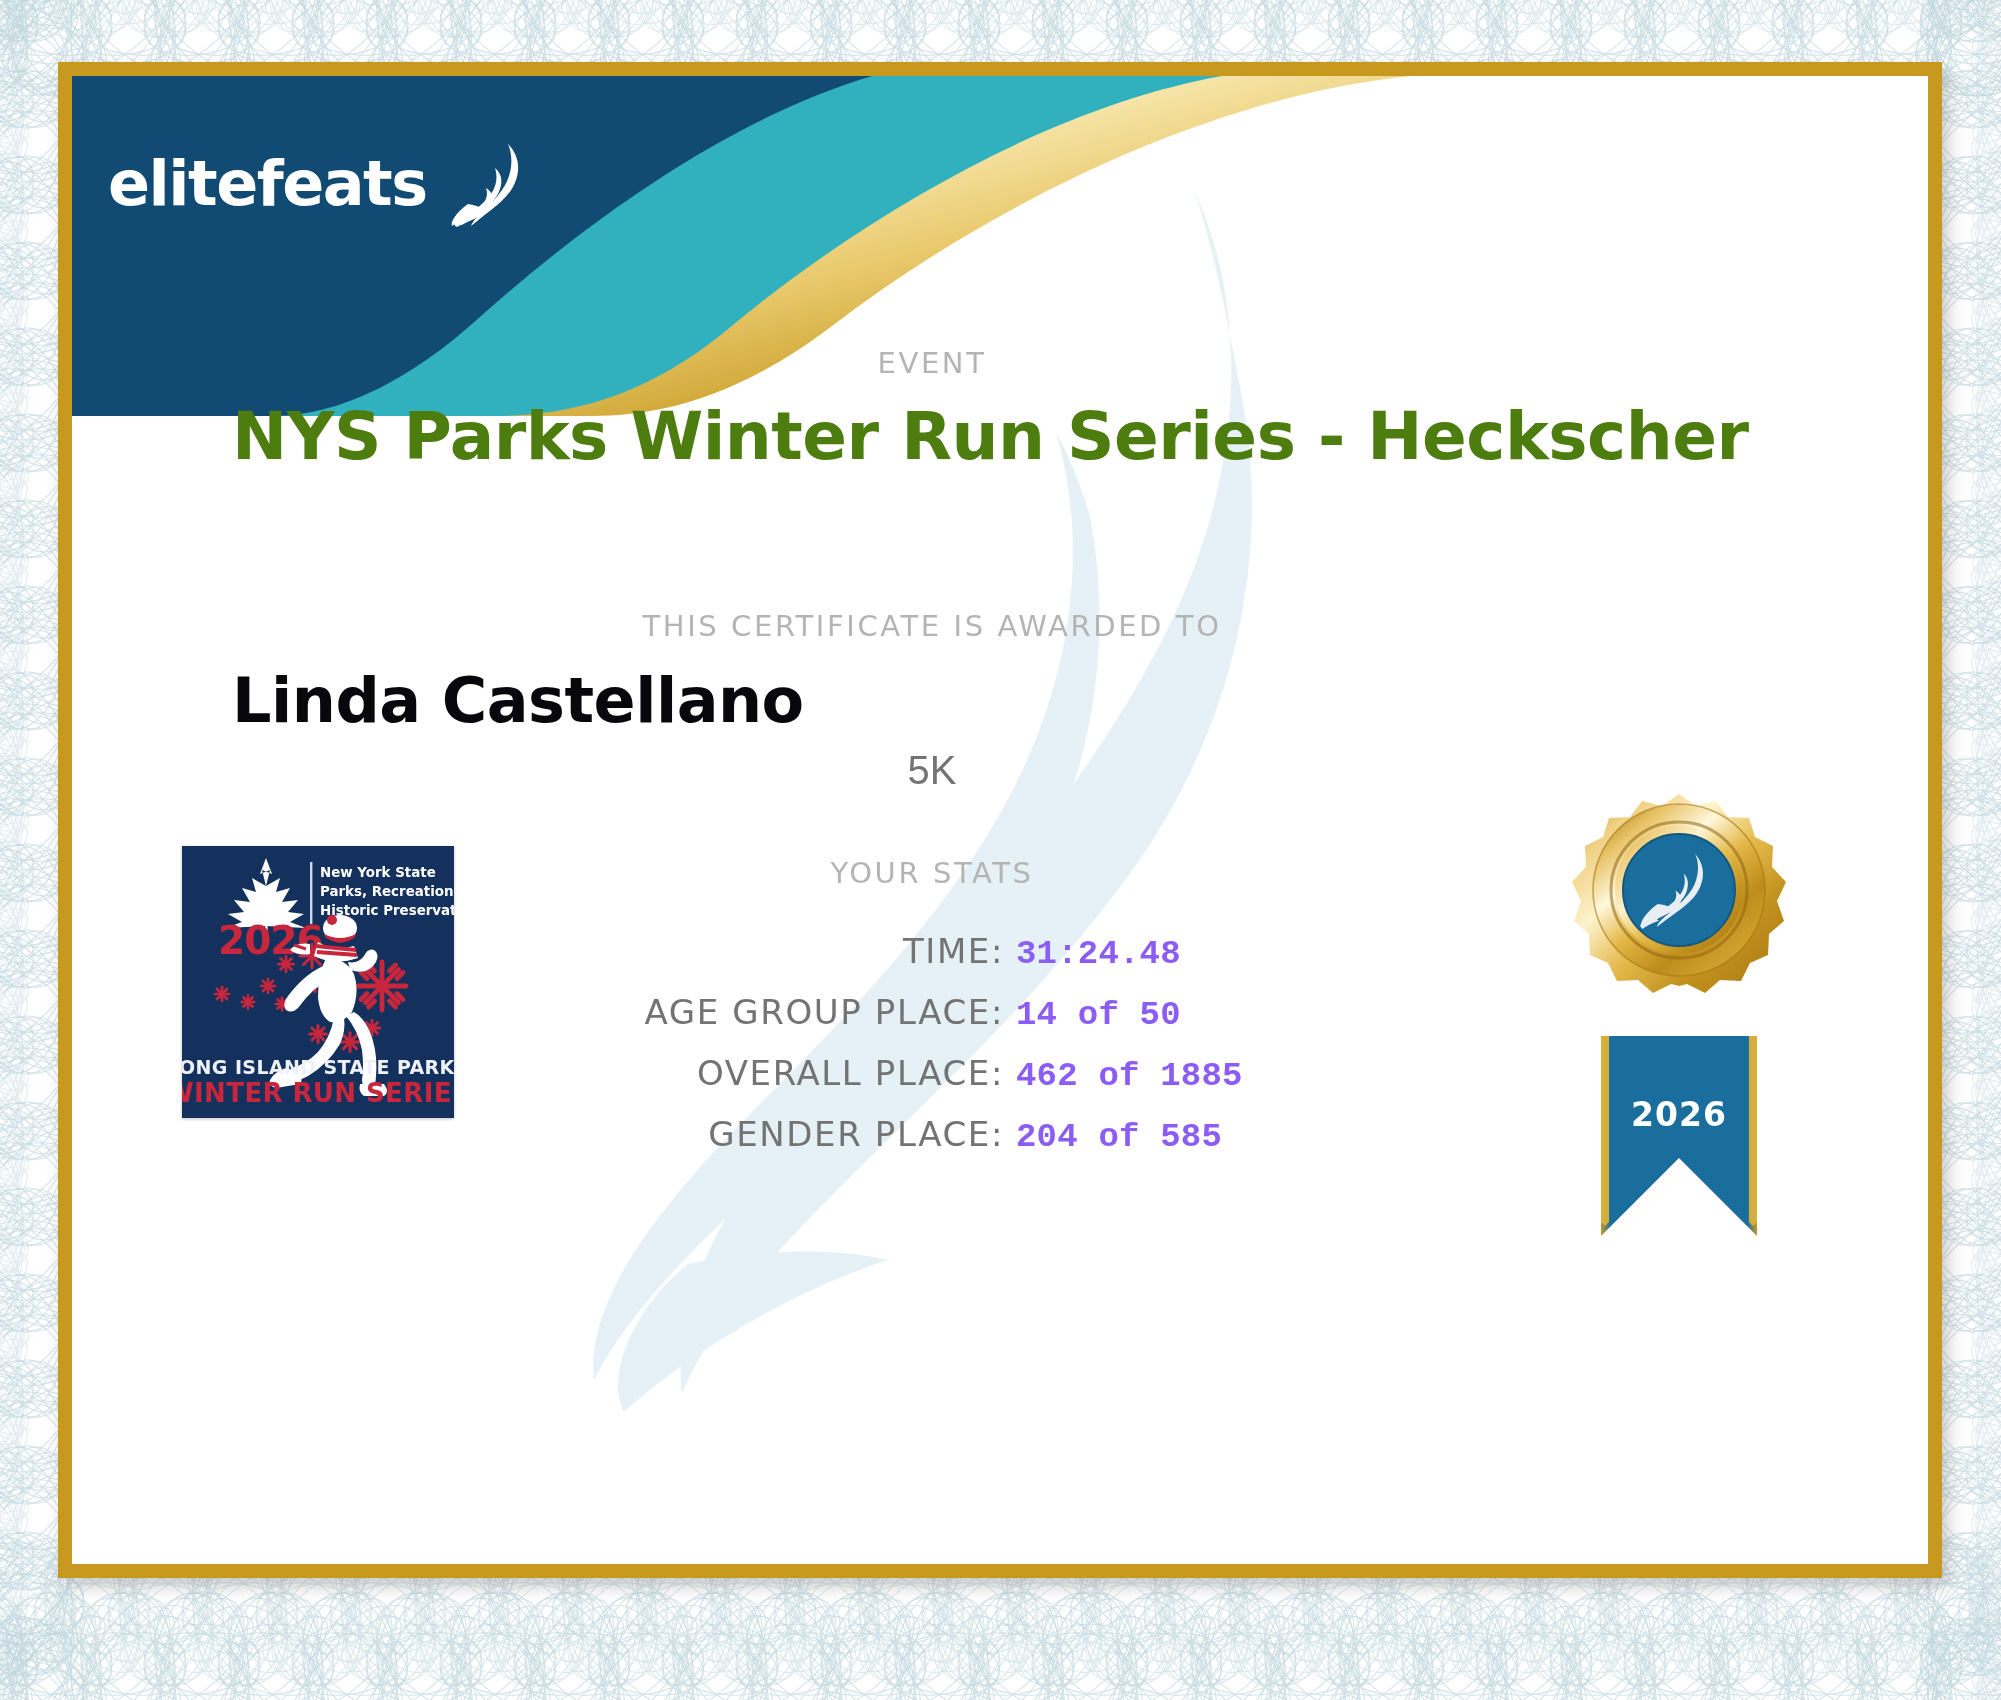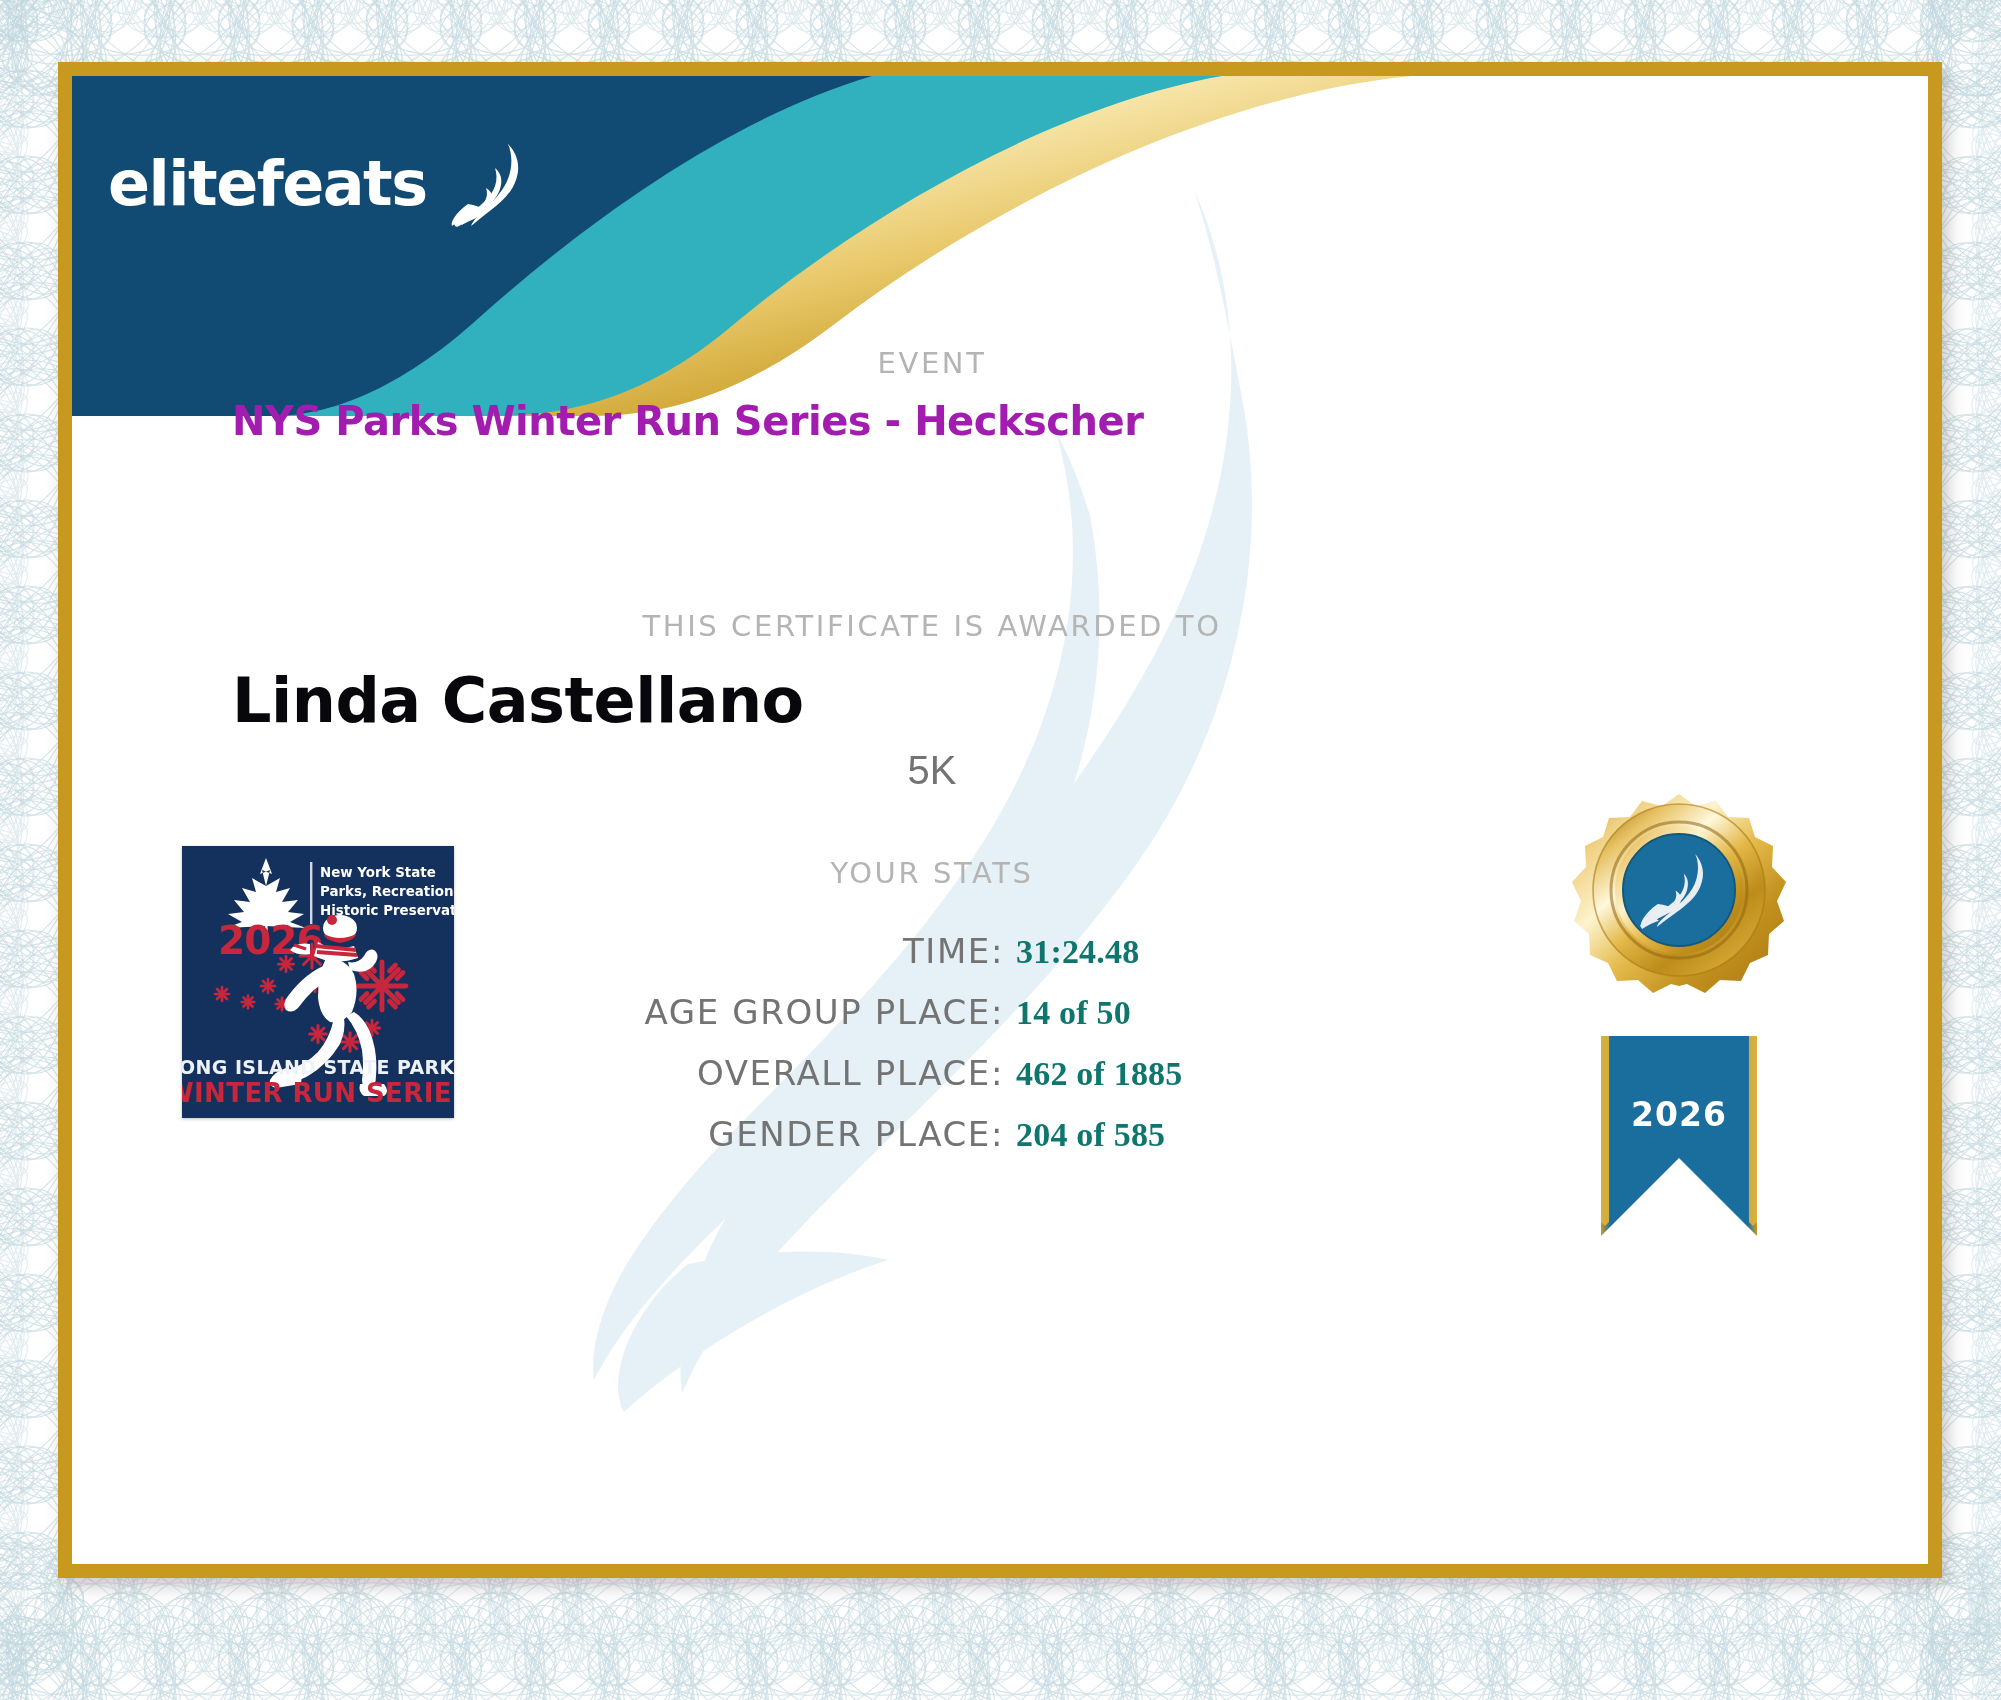--- a/index.html
+++ b/index.html
@@ -85,23 +85,23 @@
     color: #b4b4b4;
     font-size: 29px;
     letter-spacing: 2.6px;
     font-weight: normal;
     font-family: "DejaVu Sans", sans-serif;
   }
 
   #event-kicker  { position: absolute; left: 118px; top: 270px; width: 1400px; }
   #event-title {
     position: absolute; left: 118px; top: 322px; width: 1400px;
-    font-size: 40px;
+    font-size: 66px;
     font-weight: bold;
-    color: #a21caf;
+    color: #4d7c0f;
     letter-spacing: -0.5px;
     font-family: "DejaVu Sans", sans-serif;
     white-space: nowrap;
   }
 
   #awarded-kicker { position: absolute; left: 118px; top: 533px; width: 1400px; }
   #recipient-name {
     position: absolute; left: 118px; top: 588px; width: 1400px;
     text-align: left;
     font-size: 62px;
@@ -136,25 +136,25 @@
     width: 560px;
     text-align: right;
     color: #737373;
     font-size: 34px;
     letter-spacing: 1.6px;
     font-family: "DejaVu Sans", sans-serif;
     white-space: nowrap;
   }
   .stat-value {
     padding-left: 12px;
-    color: #0f766e;
+    color: #8b5cf6;
     font-size: 34px;
     font-weight: bold;
     letter-spacing: 0.2px;
-    font-family: Liberation Serif, serif;
+    font-family: Liberation Mono, monospace;
     white-space: nowrap;
   }
 
   
   #event-badge {
     position: absolute;
     left: 68px; top: 770px;
     width: 272px; height: 272px;
     background: #7dd3fc;
     z-index: 7;

